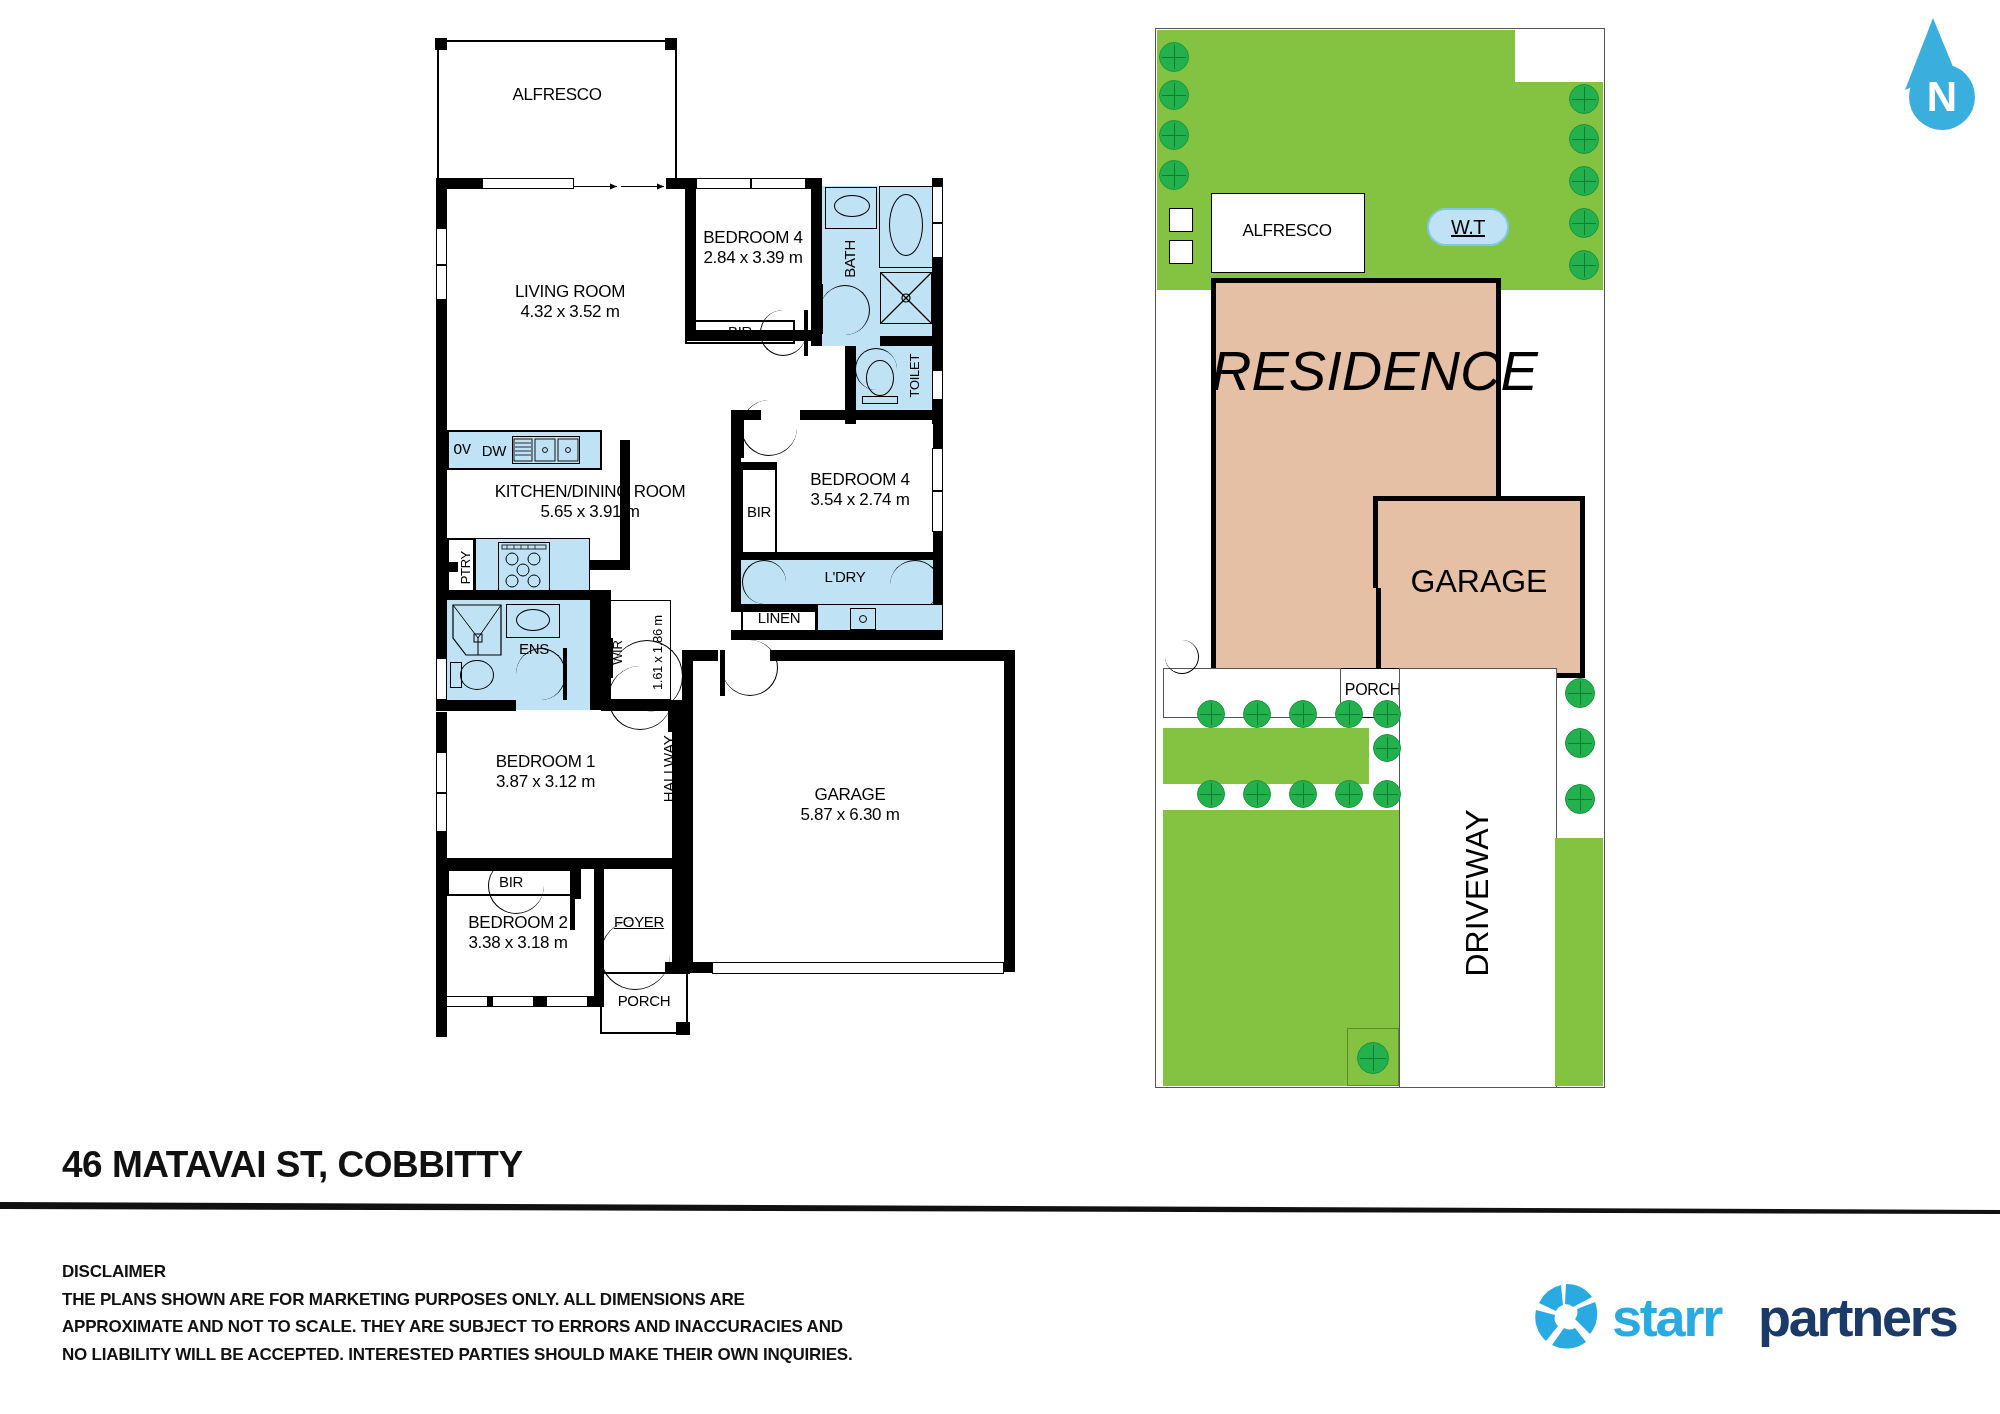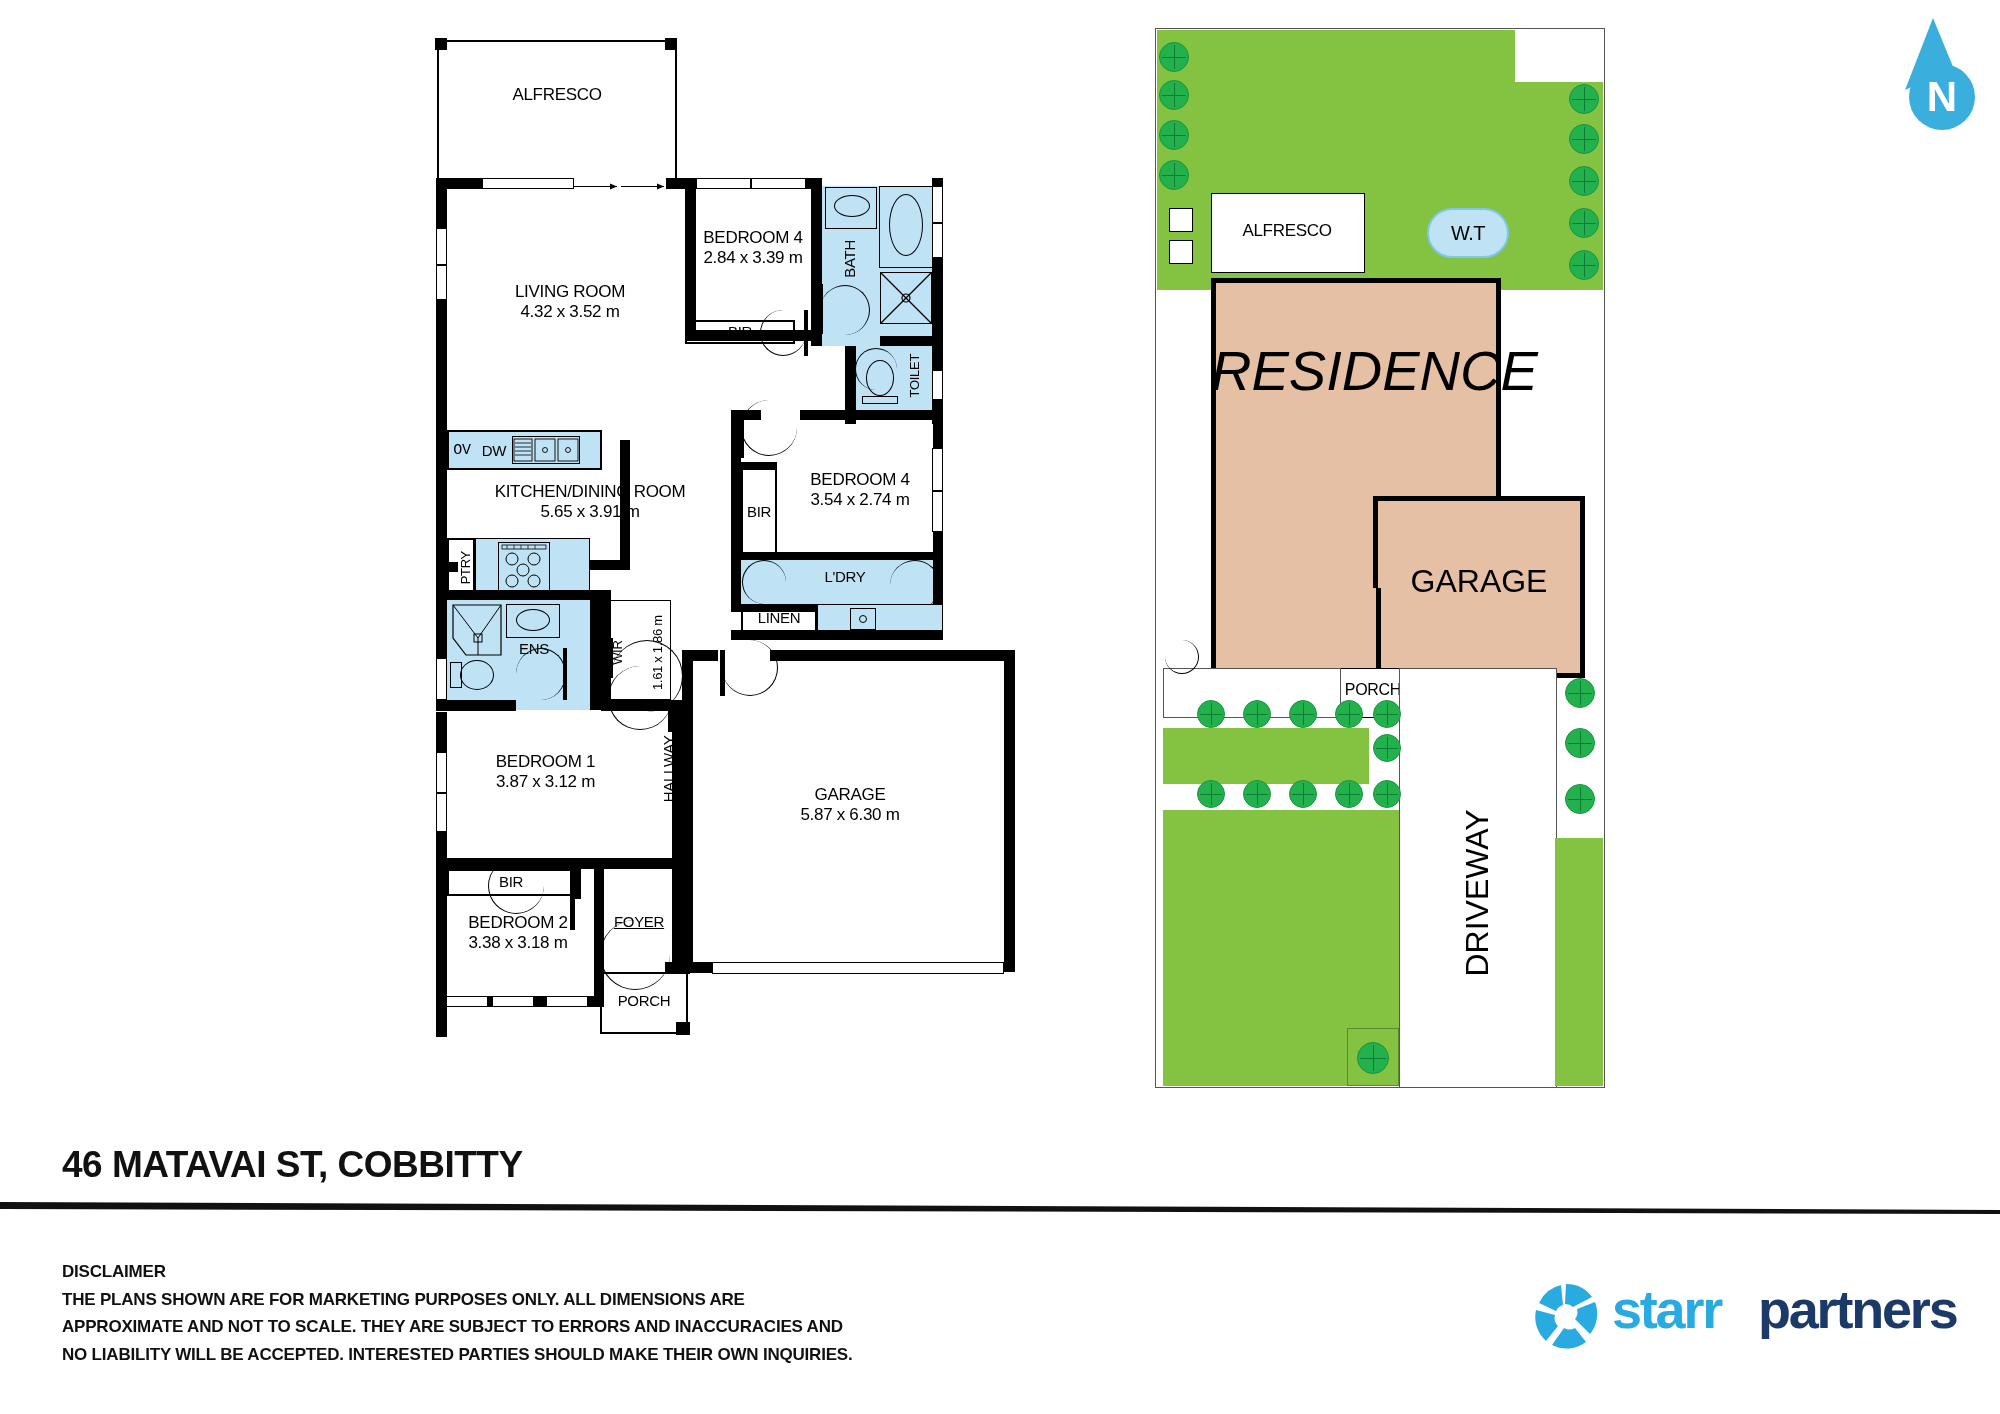--- a/index.html
+++ b/index.html
@@ -34,21 +34,21 @@
   
   .lawn{position:absolute;background:#84c341;}
   .resid{position:absolute;background:#e6c0a5;border:5px solid #000;box-sizing:border-box;}
   .tree{position:absolute;border-radius:50%;background:#22b14c;border:1px solid #1a9440;box-sizing:border-box;}
   .tree::before{content:"";position:absolute;left:50%;top:8%;width:1px;height:84%;background:#0f7a33;}
   .tree::after{content:"";position:absolute;top:50%;left:8%;height:1px;width:84%;background:#0f7a33;}
   .wt{position:absolute;background:#bfe2f5;border:2px solid #7fc6e8;border-radius:40px;box-sizing:border-box;display:flex;align-items:center;justify-content:center;font-size:20px;letter-spacing:-0.5px;}
   
   .title{position:absolute;font-size:37px;font-weight:bold;letter-spacing:-0.5px;color:#111;}
   .disc{position:absolute;font-size:17px;font-weight:bold;letter-spacing:-0.2px;line-height:1.62;color:#111;}
-  .logo-txt{position:absolute;font-size:54px;font-weight:bold;letter-spacing:-2.2px;}
+  .logo-txt{position:absolute;font-size:54px;font-weight:bold;letter-spacing:-2.2px;margin-top:8px;}
   .sitelabel{position:absolute;font-size:17px;letter-spacing:-0.3px;text-align:center;}
 </style>
 </head>
 <body>
 
 <div class="stage">
 
   <div class="abs" style="left:1885px;top:12px;width:110px;height:125px;">
     <svg width="110" height="125" viewBox="0 0 110 125">
       <path d="M48 6 L20 78 L47 66 L80 84 Z" fill="#3aaedd"></path>
@@ -372,21 +372,21 @@
     <div class="tree" style="left:414px;top:222px;width:30px;height:30px;"></div>
 
     <div class="white" style="left:56px;top:165px;width:152px;height:78px;border:1.5px solid #000;"></div>
     <div class="sitelabel" style="left:56px;top:193px;width:152px;">
       <span>ALFRESCO</span>
     </div>
 
     <div class="white" style="left:14px;top:180px;width:22px;height:22px;border:1.5px solid #000;"></div>
     <div class="white" style="left:14px;top:212px;width:22px;height:22px;border:1.5px solid #000;"></div>
 
-    <div class="wt" style="left:272px;top:180px;width:82px;height:50px;">
+    <div class="wt" style="left:272px;top:180px;width:82px;height:38px;text-decoration:underline;">
       <span>W.T</span>
     </div>
 
     <div class="resid" style="left:56px;top:250px;width:290px;height:400px;"></div>
     <div class="sitelabel" style="left:56px;top:310px;width:268px;font-size:56px;letter-spacing:0px;font-style:italic;">
       <span>RESIDENCE</span>
     </div>
 
     <div class="resid" style="left:218px;top:468px;width:212px;height:182px;"></div>
     <div class="sitelabel" style="left:218px;top:535px;width:212px;font-size:32px;letter-spacing:0px;">

